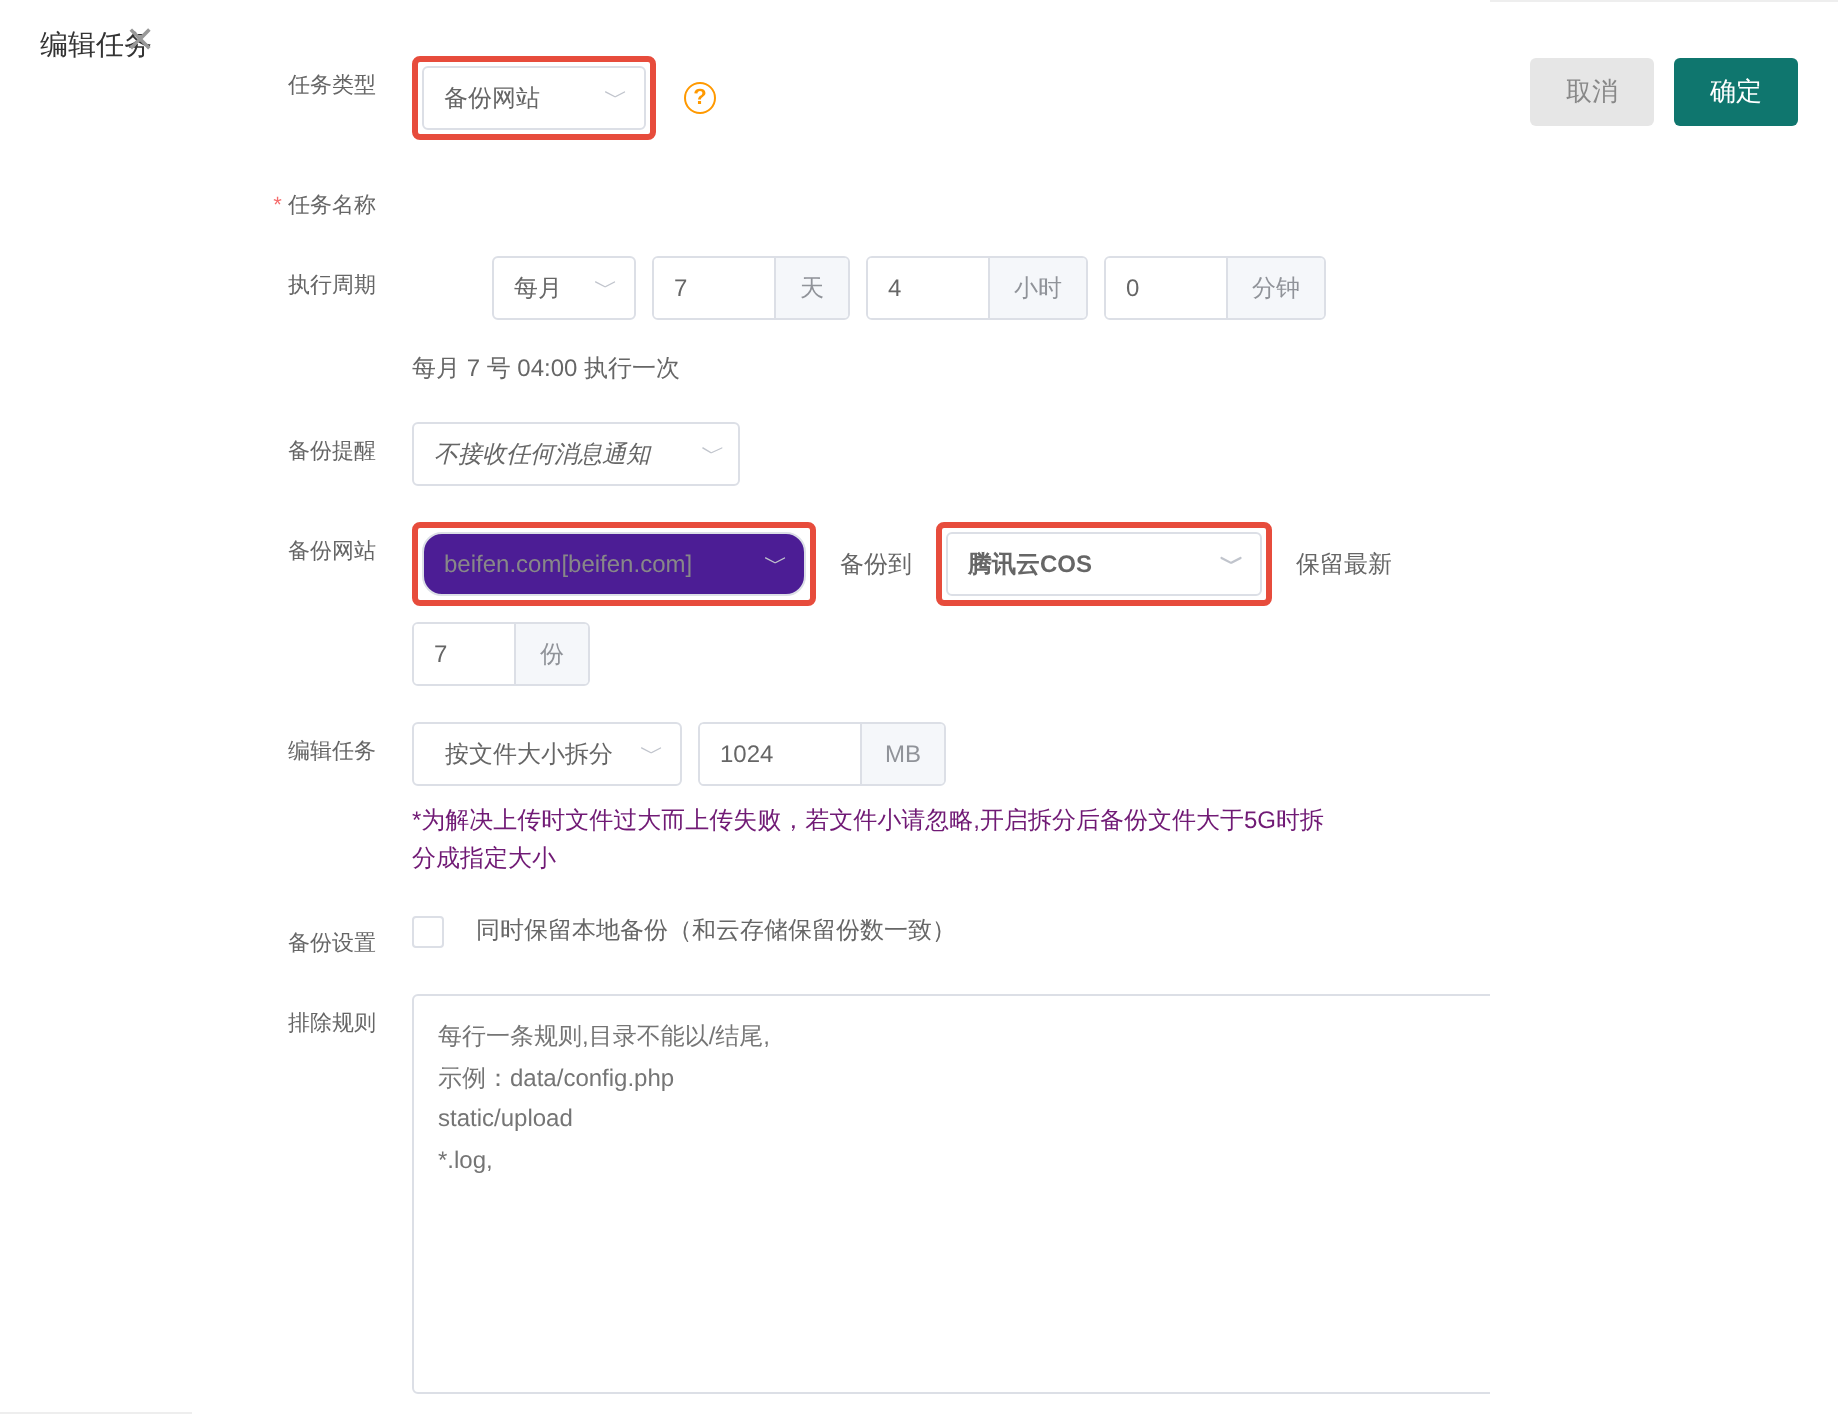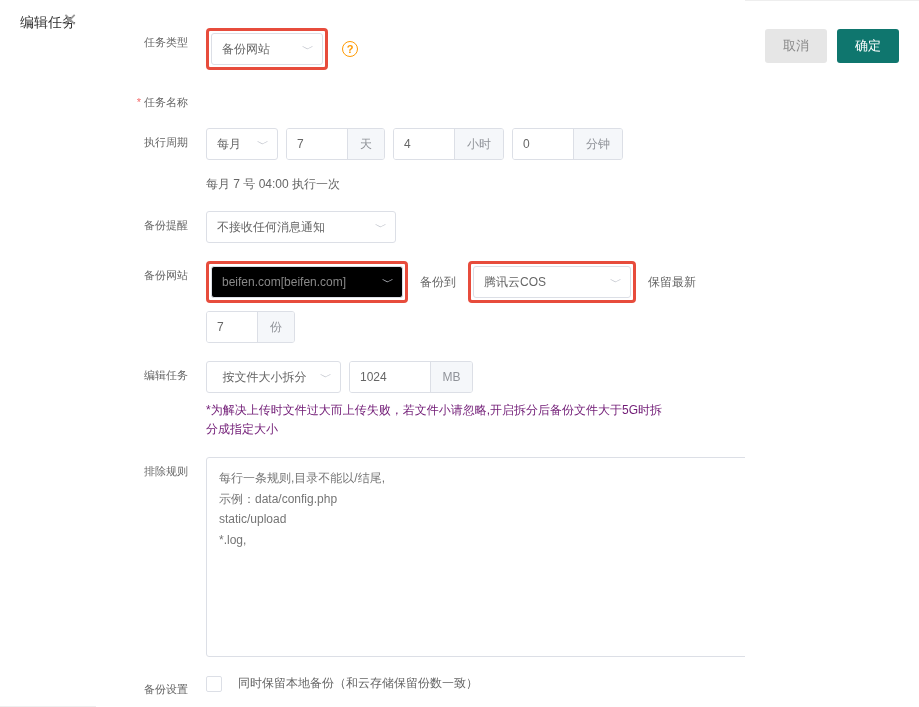--- a/index.html
+++ b/index.html
@@ -23,21 +23,21 @@
     .hint-text { color: #666; font-size: 12px; margin-top: 8px; margin-left: 0; }
     .inline-label { color: #666; font-size: 12px; padding: 0 4px; }
     .checkbox { width: 16px; height: 16px; border: 1px solid #dcdfe6; border-radius: 2px; display: inline-block; margin-right: 8px; cursor: pointer; }
     .note-text { color: #701a75; font-size: 12px; max-width: 460px; line-height: 1.6; }
     .textarea-box { width: 750px; height: 200px; border: 1px solid #dcdfe6; border-radius: 3px; padding: 10px 12px; font-size: 12px; color: #bbb; line-height: 1.7; resize: none; outline: none; font-family: inherit; white-space: pre-line; }
     .highlight-red { border: 3px solid #e74c3c; border-radius: 4px; padding: 2px; display: inline-flex; align-items: center; }
     .modal-footer { border-top: 1px solid #eee; padding: 28px 20px; display: flex; justify-content: flex-end; gap: 10px; }
     .btn { height: 34px; padding: 0 18px; border-radius: 3px; font-size: 13px; cursor: pointer; border: none; display: inline-flex; align-items: center; }
     .btn-cancel { background: #e6e6e6; color: #888; }
     .btn-confirm { background: #0f766e; color: #fff; }
-    .disabled-select { background: #000000; cursor: default; color: #888; }
+    .disabled-select { background: #4c1d95; cursor: default; color: #888; border-radius: 10px; }
   </style>
 </head>
 <body>
 
 <div class="modal">
 
   <div class="modal-header">
     <span>编辑任务</span>
     <span class="close-btn">✕</span>
   </div>
@@ -58,21 +58,21 @@
     </div>
 
     <div class="form-row">
       <div class="form-label required">任务名称</div>
     </div>
 
     <div class="form-row">
       <div class="form-label">执行周期</div>
       <div class="form-content" style="flex-direction:column; align-items:flex-start;">
         <div style="display:flex; gap:8px;">
-          <span class="select-box" style="width:72px;">
+          <span class="select-box" style="width:72px;margin-left:40px;">
             <span>每月</span>
             <span class="chev">﹀</span>
           </span>
           <div class="unit-input">
             <input type="text" value="7" style="">
             <span class="unit">天</span>
           </div>
           <div class="unit-input">
             <input type="text" value="4" style="">
             <span class="unit">小时</span>
@@ -82,39 +82,39 @@
             <span class="unit">分钟</span>
           </div>
         </div>
         <div class="hint-text">每月 7 号 04:00 执行一次</div>
       </div>
     </div>
 
     <div class="form-row">
       <div class="form-label">备份提醒</div>
       <div class="form-content">
-        <span class="select-box" style="width:190px;">
+        <span class="select-box" style="width:164px;font-style:italic;">
           <span>不接收任何消息通知</span>
           <span class="chev">﹀</span>
         </span>
       </div>
     </div>
 
     <div class="form-row">
       <div class="form-label">备份网站</div>
       <div class="form-content">
         <span class="highlight-red">
           <span class="select-box disabled-select" style="width:192px;">
             <span>beifen.com[beifen.com]</span>
             <span class="chev">﹀</span>
           </span>
         </span>
         <span class="inline-label">备份到</span>
         <span class="highlight-red">
-          <span class="select-box" style="width:158px;">
+          <span class="select-box" style="width:158px;font-weight:bold;">
             <span>腾讯云COS</span>
             <span class="chev">﹀</span>
           </span>
         </span>
         <span class="inline-label">保留最新</span>
         <div class="unit-input">
           <input type="text" style="width: 50px;" value="7">
           <span class="unit">份</span>
         </div>
       </div>
@@ -129,34 +129,34 @@
         </span>
         <div class="unit-input">
           <input type="text" style="width: 80px;" value="1024">
           <span class="unit" style="width:42px; justify-content:center;">MB</span>
         </div>
         <span class="note-text">*为解决上传时文件过大而上传失败，若文件小请忽略,开启拆分后备份文件大于5G时拆分成指定大小</span>
       </div>
     </div>
 
     <div class="form-row">
+      <div class="form-label">备份设置</div>
+      <div class="form-content">
+        <span class="checkbox"></span>
+        <span style="color:#666;font-size:12px;">同时保留本地备份（和云存储保留份数一致）</span>
+      </div>
+    </div>
+
+    <div class="form-row">
       <div class="form-label">排除规则</div>
       <div class="form-content">
         <textarea class="textarea-box" placeholder="每行一条规则,目录不能以/结尾,
 示例：data/config.php
 static/upload
 *.log," style=""></textarea>
-      </div>
-    </div>
-
-    <div class="form-row">
-      <div class="form-label">备份设置</div>
-      <div class="form-content">
-        <span class="checkbox"></span>
-        <span style="color:#666;font-size:12px;">同时保留本地备份（和云存储保留份数一致）</span>
       </div>
     </div>
 
   </div>
 
   <div class="modal-footer">
     <button class="btn btn-cancel">取消</button>
     <button class="btn btn-confirm">确定</button>
   </div>
 

